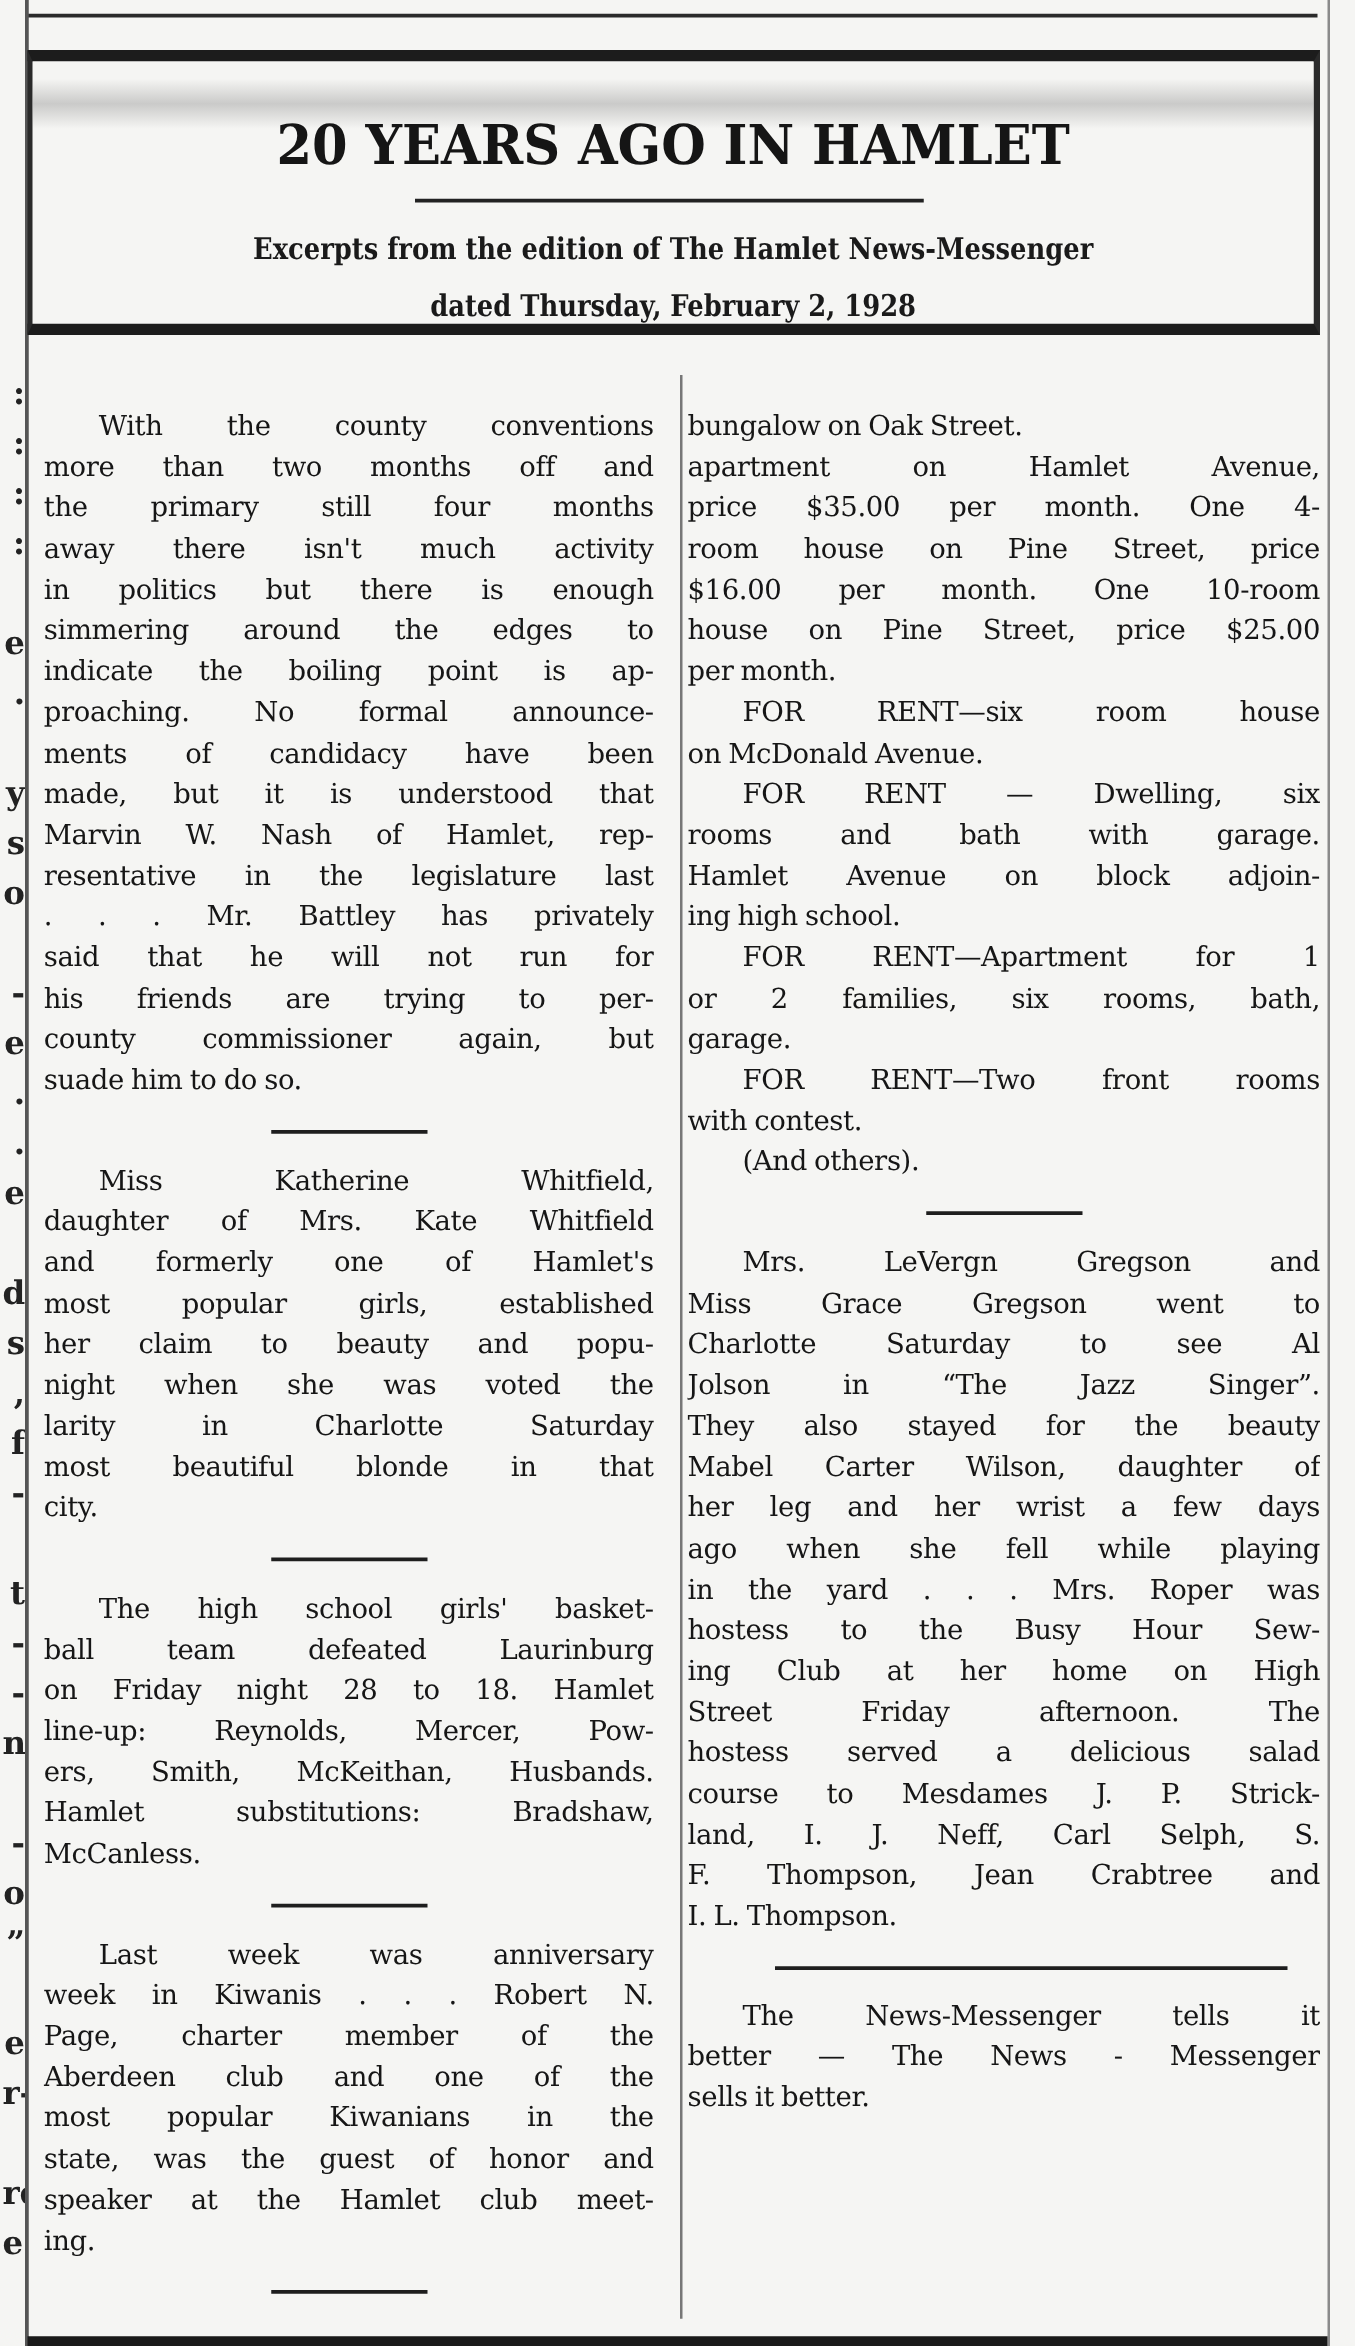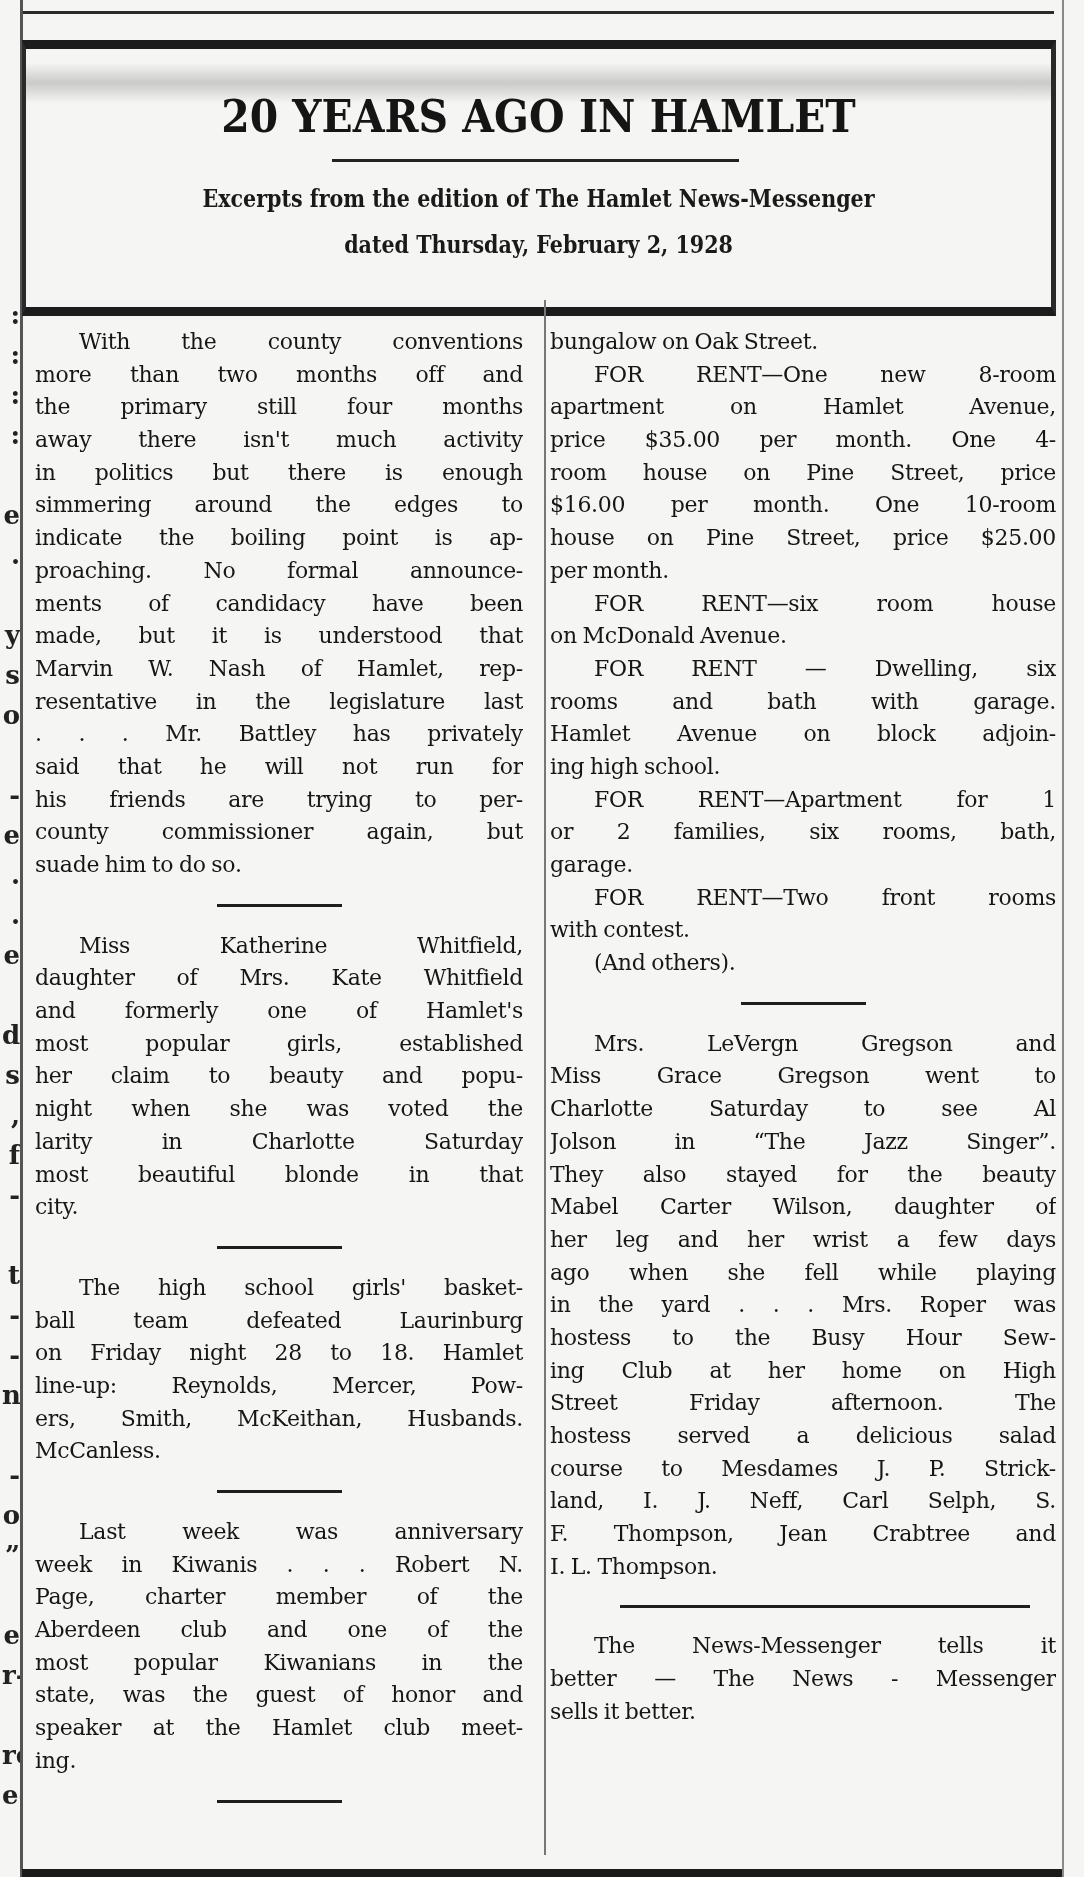--- a/index.html
+++ b/index.html
@@ -33,21 +33,21 @@
   .vrule-right {
     position: absolute; left: 1062px; top: 0; width: 2px; height: 1877px;
     background: #8a8a8a;
   }
   .top-thin-rule {
     position: absolute; left: 22px; top: 11px; width: 1032px; height: 3px;
     background: #2a2a2a;
   }
   
   .header-box {
-    position: absolute; left: 22px; top: 40px; width: 1034px; height: 276px;
+    position: absolute; left: 22px; top: 40px; width: 1034px; height: 228px;
     border-top: 9px solid #1c1c1c;
     border-bottom: 9px solid #1c1c1c;
     border-left: 4px solid #2a2a2a;
     border-right: 5px solid #2a2a2a;
   }
   .header-shade {
     position: absolute; left: 0; right: 0; top: 14px; height: 40px;
     background: linear-gradient(to bottom, rgba(160,160,160,0) 0%, rgba(150,150,150,0.45) 50%, rgba(160,160,160,0) 100%);
   }
   .header-title {
@@ -201,20 +201,21 @@
         <span class="line">most beautiful blonde in that</span>
         <span class="line last">city.</span>
       </div>
     <div class="short-rule"></div>
     <div class="para">
         <span class="line indent">The high school girls' basket-</span>
         <span class="line">ball team defeated Laurinburg</span>
         <span class="line">on Friday night 28 to 18. Hamlet</span>
         <span class="line">line-up: Reynolds, Mercer, Pow-</span>
         <span class="line">ers, Smith, McKeithan, Husbands.</span>
+        <span class="line">Hamlet substitutions: Bradshaw,</span>
         <span class="line last">McCanless.</span>
       </div>
     <div class="short-rule"></div>
     <div class="para">
         <span class="line indent">Last week was anniversary</span>
         <span class="line">week in Kiwanis . . . Robert N.</span>
         <span class="line">Page, charter member of the</span>
         <span class="line">Aberdeen club and one of the</span>
         <span class="line">most popular Kiwanians in the</span>
         <span class="line">state, was the guest of honor and</span>
@@ -223,21 +224,20 @@
       </div>
     <div class="short-rule"></div>
 
   </div>
 
   <div class="column col-right">
     <div class="para">
         <span class="line last">bungalow on Oak Street.</span>
       </div>
     <div class="para">
-        <span class="line indent">FOR RENT—One new 8-room</span>
         <span class="line">apartment on Hamlet Avenue,</span>
         <span class="line">price $35.00 per month. One 4-</span>
         <span class="line">room house on Pine Street, price</span>
         <span class="line">$16.00 per month. One 10-room</span>
         <span class="line">house on Pine Street, price $25.00</span>
         <span class="line last">per month.</span>
       </div>
     <div class="para">
         <span class="line indent">FOR RENT—six room house</span>
         <span class="line last">on McDonald Avenue.</span>

